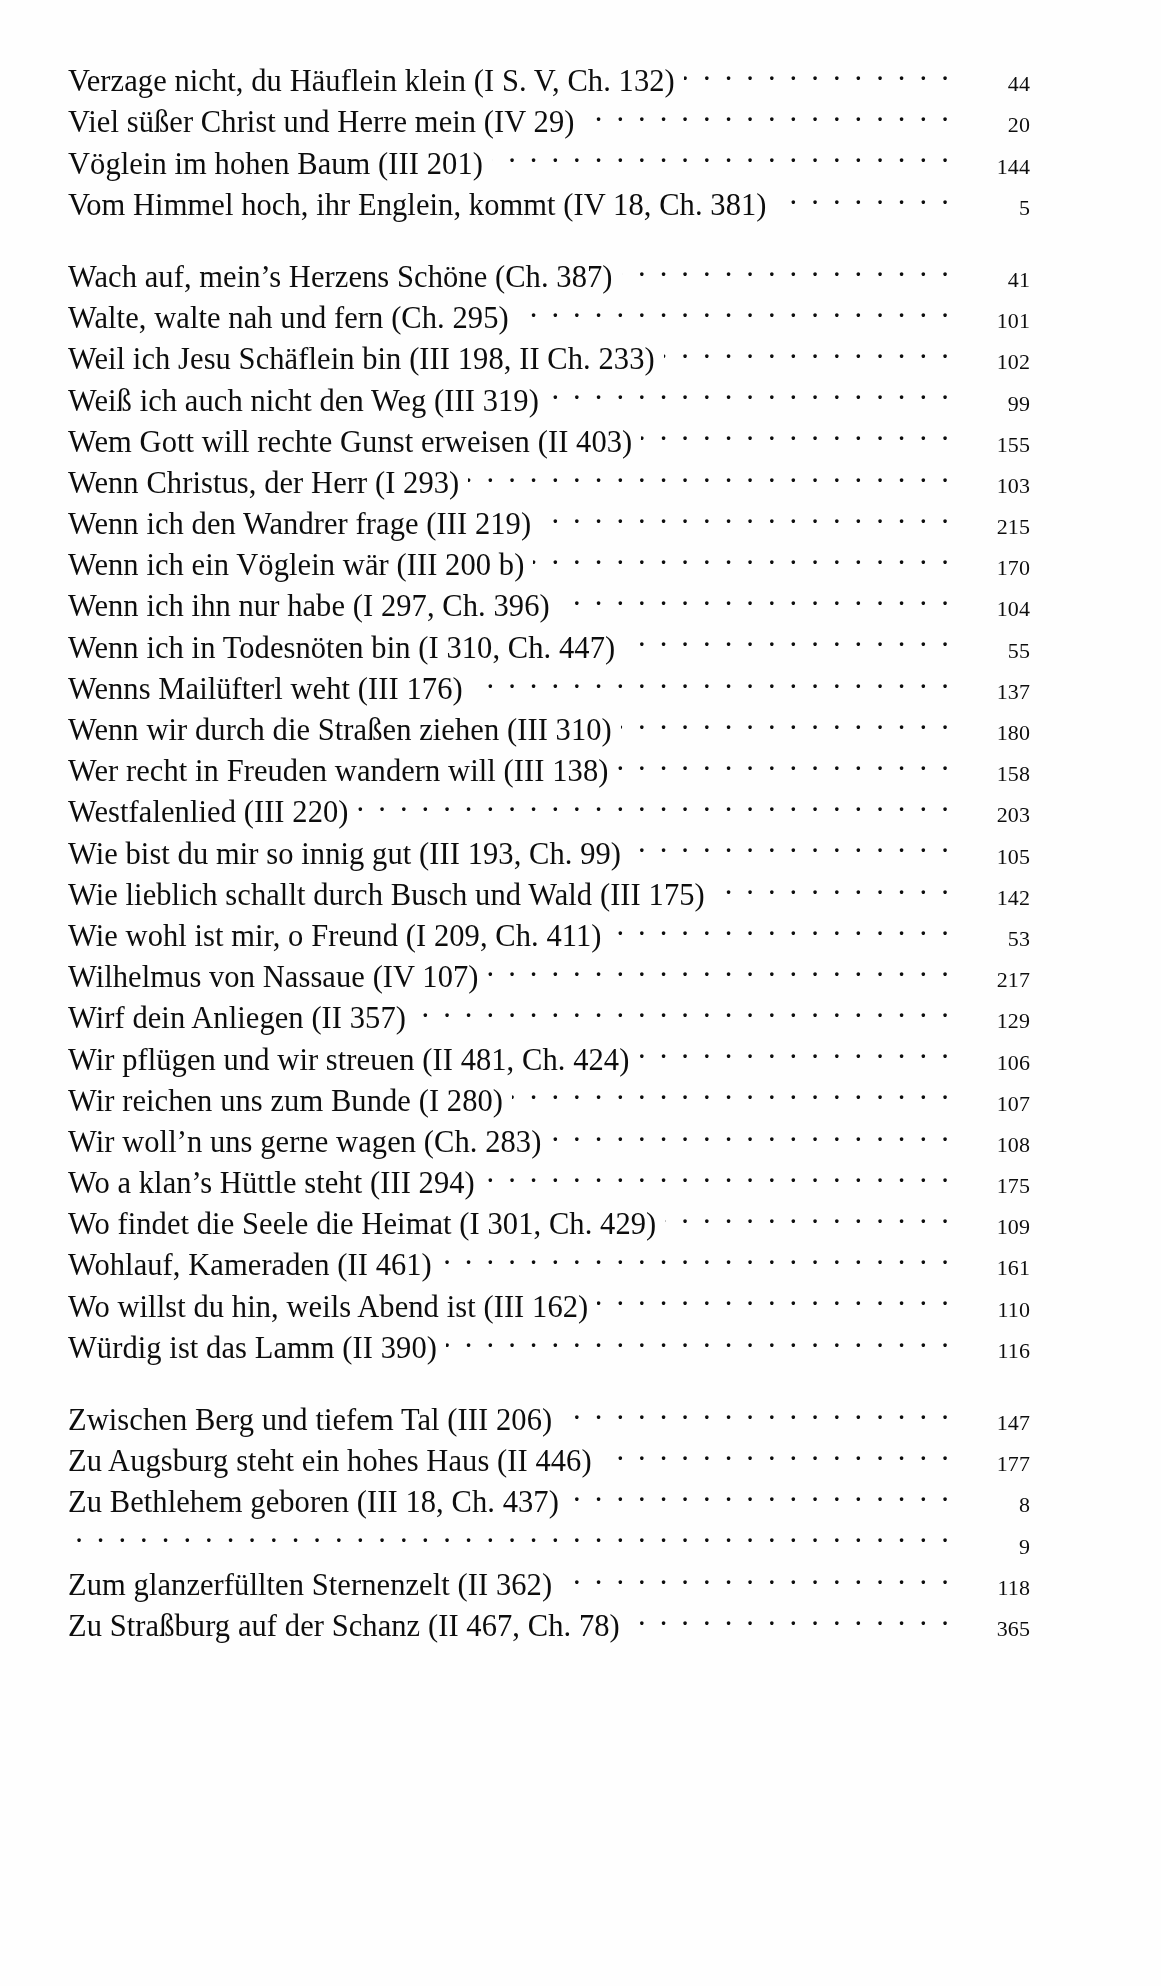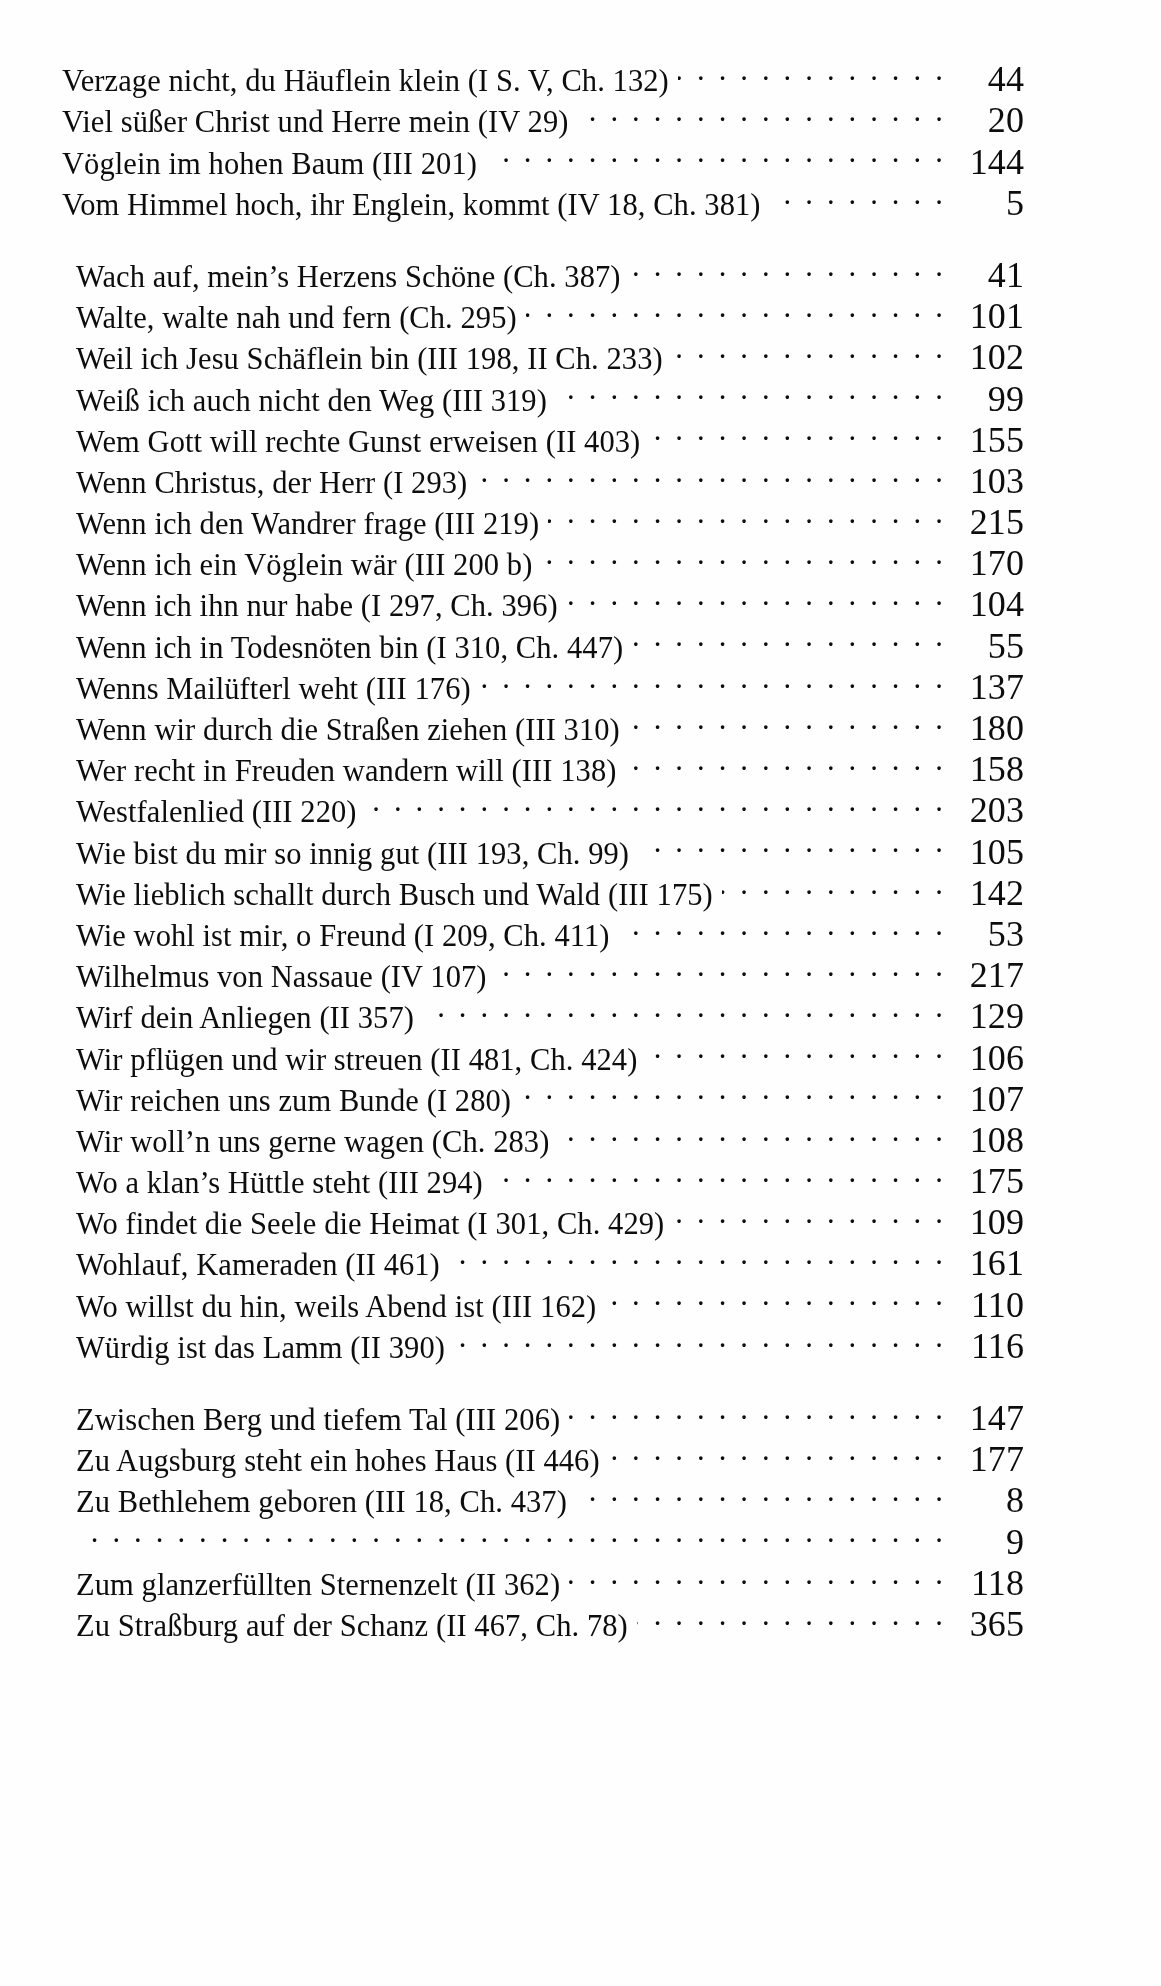--- a/index.html
+++ b/index.html
@@ -22,32 +22,31 @@
     position: absolute;
     left: 0;
     top: 0;
     width: 1161px;
     height: 1986px;
     background: #fefefe;
   }
 
   .index-body {
     position: absolute;
-    left: 62px;
+    left: 68px;
     top: 50px;
     width: 962px;
   }
 
   .group {
     margin: 0;
     padding: 0;
   }
   .group + .group {
     margin-top: 31px;
-    margin-left: 14px;
   }
 
   .entry {
     display: flex;
     align-items: baseline;
     width: 100%;
     height: 41.2px;
     line-height: 41.2px;
     font-size: 30.5px;
     letter-spacing: 0.08px;
@@ -80,21 +79,21 @@
     white-space: nowrap;
     overflow: hidden;
     color: #0d0d0d;
   }
 
   .entry-page {
     flex: 0 0 auto;
     width: 72px;
     text-align: right;
     padding-left: 6px;
-    font-size: 36px;
+    font-size: 22px;
   }
 </style>
 </head>
 <body>
 
 <div class="page">
   <div class="index-body" id="index-body">
       <div class="group">
         <div class="entry">
           <span class="entry-title">Verzage nicht, du Häuflein klein (I S. V, Ch. 132)</span>

